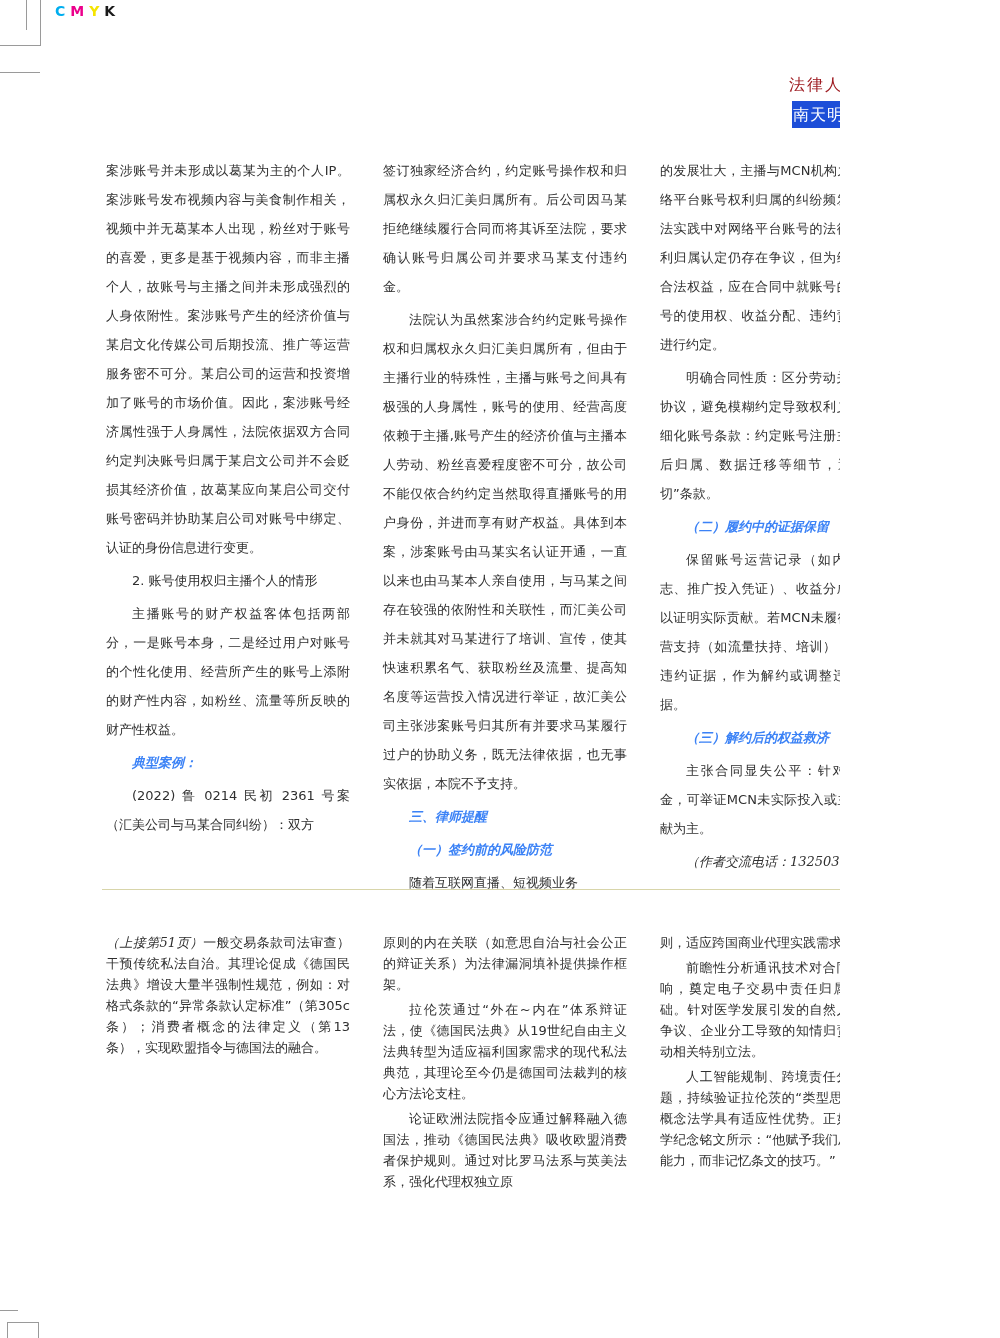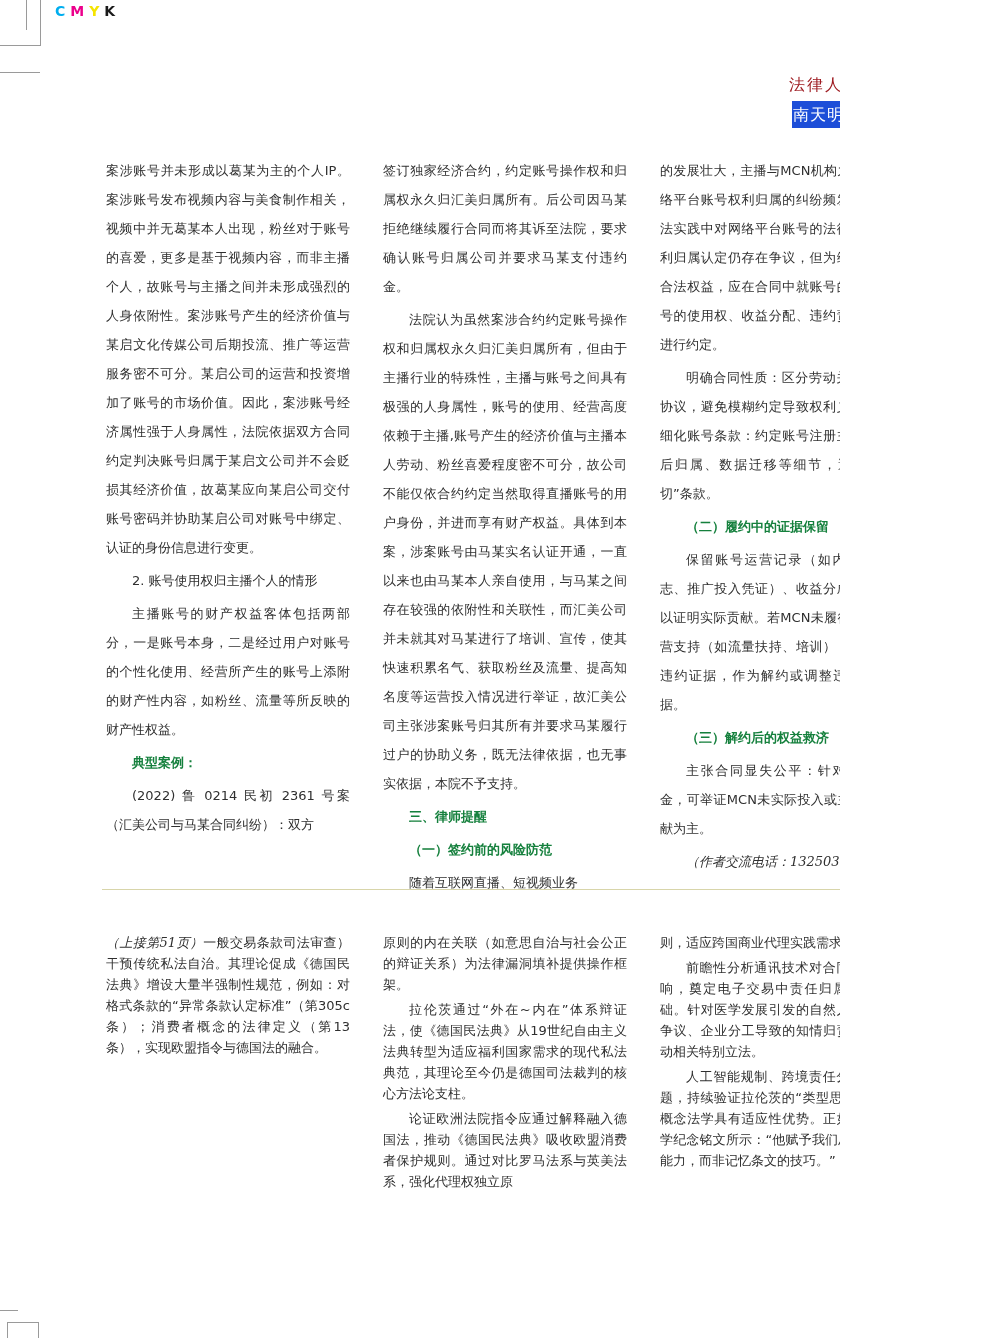--- a/index.html
+++ b/index.html
@@ -50,21 +50,21 @@
   .col{width:252px;flex:0 0 252px;}
   .para{
     margin:4px;
     font-size:13px;
     text-align:justify;
     color:#2f2f2f;
   }
   .top .para{line-height:29px;}
   .bottom .para{line-height:21px;}
   .para.indent{text-indent:2em;}
-  .para.bold{font-weight:bold;color:#15803d;}
+  .para.bold{font-weight:bold;color:#3b82f6;font-style:italic;}
   .kai{
     font-family:"DejaVu Serif",serif;
     font-style:italic;
   }
   .divider{
     position:absolute;left:102px;top:889px;width:796px;height:1px;
     background:#d8d5aa;
   }
 </style>
 </head>

